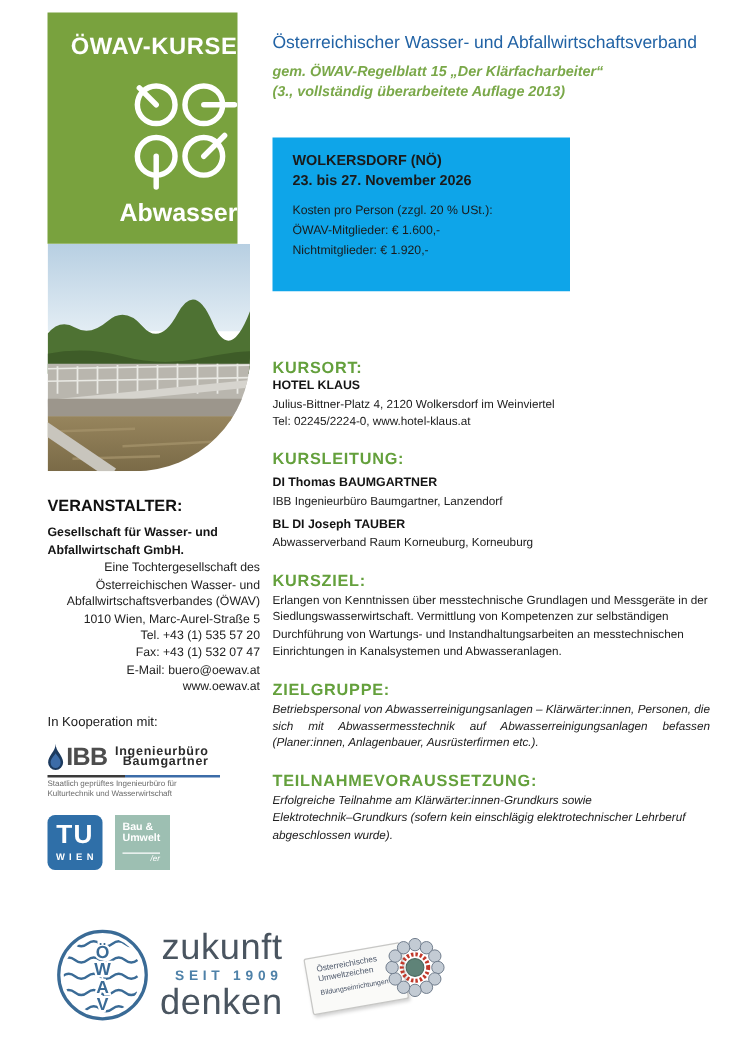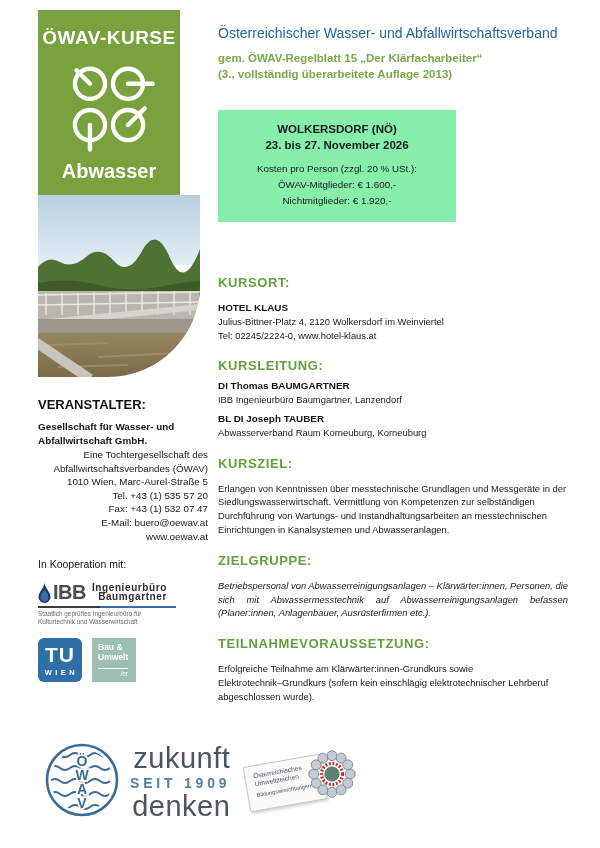--- a/index.html
+++ b/index.html
@@ -1,48 +1,48 @@
 <!DOCTYPE html>
 <html lang="de"><head>
 <meta charset="utf-8">
 <style>
   html,body{margin:0;padding:0;background:#ffffff;}
   body{font-family:"Liberation Sans", sans-serif; color:#1f1f1f;}
   .page{position:relative;width:600px;height:848px;background:#fff;margin:0 auto;overflow:hidden;}
 
   
   .brand-box{position:absolute;left:38px;top:10px;width:142px;height:185px;background:#79A23E;
-    display:flex;flex-direction:column;align-items:center;}
+    display:flex;flex-direction:column;align-items:flex-end;padding-left:10px;}
   .brand-title{margin-top:17px;font-size:19px;font-weight:bold;color:#fff;letter-spacing:.5px;}
   .brand-logo{width:92px;height:92px;margin-top:11px;}
   .brand-category{margin-top:8px;font-size:20px;font-weight:bold;color:#fff;}
 
   
   .photo{position:absolute;left:38px;top:195px;width:162px;height:182px;
     border-radius:0 0 92px 0;overflow:hidden;}
   .photo svg{display:block;width:100%;height:100%;}
 
   
   .main{position:absolute;left:218px;top:24px;width:350px;}
   .org-line{font-size:14px;line-height:18px;color:#2263A5;}
   .course-title{margin-top:18px;font-size:29px;line-height:33px;font-weight:bold;color:#6DA33C;}
   .course-sub{margin-top:8px;font-size:11.5px;line-height:16px;font-weight:bold;color:#7AA849;white-space:pre-line;}
 
-  .info-box{margin-top:28px;width:206px;background:#86efac;padding:11px 16px 13px 16px;text-align:center;}
+  .info-box{margin-top:28px;width:206px;background:#0ea5e9;padding:11px 16px 24px 16px;}
   .info-box .loc,.info-box .date{font-size:11.5px;line-height:16px;font-weight:bold;color:#1a1a1a;}
   .info-box .costs{margin-top:8px;font-size:9.8px;line-height:16px;color:#1a1a1a;}
 
   .sec-heading{font-size:13px;line-height:17px;font-weight:bold;color:#64A03C;letter-spacing:.6px;}
   .mt-kursort{margin-top:52px;}
   .mt-sec{margin-top:15px;}
   .body-text{font-size:9.4px;line-height:13.8px;color:#202020;}
   .bold-line{font-size:9.9px;font-weight:bold;line-height:13.8px;color:#141414;}
-  .block{margin-top:10px;}
+  .block{margin-top:0;}
   .leader{margin-top:5px;}
-  .pre{white-space:pre-line;}
+  .pre{white-space:pre-line;font-style:italic;}
   .justify{text-align:justify;font-style:italic;}
 
   
   .aside{position:absolute;left:38px;top:396px;width:170px;}
   .aside-heading{font-size:13px;font-weight:bold;line-height:17px;color:#111;}
   .aside .company{margin-top:7px;font-size:9.9px;font-weight:bold;line-height:14px;color:#141414;}
   .aside .detail{font-size:9.8px;line-height:13.6px;color:#202020;text-align:right;}
   .koop{margin-top:15px;font-size:10.5px;color:#202020;}
 
   
@@ -63,21 +63,21 @@
   .tu-city{font-size:7.5px;font-weight:bold;letter-spacing:3.5px;margin-top:2px;margin-left:3px;}
   .bau-badge{width:44px;height:44px;background:#9DBFB2;margin-left:10px;color:#fff;
     padding:5px 0 0 6px;box-sizing:border-box;}
   .bau-l{font-size:8.5px;font-weight:bold;line-height:9.5px;}
   .bau-er{margin-top:6px;font-size:6.5px;font-style:italic;border-top:1px solid #fff;width:30px;text-align:right;padding-top:1px;}
 
   
   .seal{position:absolute;left:42px;top:740px;width:80px;height:80px;}
   .zukunft{position:absolute;left:128px;top:744px;color:#4A5560;text-align:right;}
   .zk-word{font-size:29px;font-weight:300;line-height:29px;letter-spacing:.5px;}
-  .zk-seit{font-size:14px;font-weight:bold;letter-spacing:3.8px;color:#4E81A8;margin:2px 0 1px 2px;}
+  .zk-seit{font-size:11px;font-weight:bold;letter-spacing:3.8px;color:#4E81A8;margin:2px 0 1px 2px;}
   .umwelt{position:absolute;left:246px;top:752px;width:130px;height:84px;}
   .uw-card{position:absolute;left:0;top:8px;width:78px;height:46px;background:#FAFAF8;
     border:1px solid #C7C7C5;border-radius:2px;transform:rotate(-10deg);
     box-shadow:1px 2px 3px rgba(0,0,0,.18);padding:6px 0 0 8px;box-sizing:border-box;color:#4A5568;}
   .uw-l{font-size:6.6px;line-height:7.6px;}
   .uw-l3{margin-top:5px;font-size:5.6px;}
   .uw-flower{position:absolute;left:58px;top:-6px;width:56px;height:56px;}
 </style>
 </head>
 <body>
@@ -186,20 +186,21 @@
 Elektrotechnik–Grundkurs (sofern kein einschlägig elektrotechnischer Lehrberuf abgeschlossen wurde).</div>
   </div>
 
   <div class="aside">
     <div class="aside-heading">VERANSTALTER:</div>
     <div class="company">
       <div>Gesellschaft für Wasser- und</div>
       <div>Abfallwirtschaft GmbH.</div>
     </div>
     <div class="detail">Eine Tochtergesellschaft des</div>
+    <div class="detail">Österreichischen Wasser- und</div>
     <div class="detail">Abfallwirtschaftsverbandes (ÖWAV)</div>
     <div class="detail">1010 Wien, Marc-Aurel-Straße 5</div>
     <div class="detail">Tel. +43 (1) 535 57 20</div>
     <div class="detail">Fax: +43 (1) 532 07 47</div>
     <div class="detail">E-Mail: buero@oewav.at</div>
     <div class="detail">www.oewav.at</div>
 
     <div class="koop">In Kooperation mit:</div>
 
     <div class="ibb">

